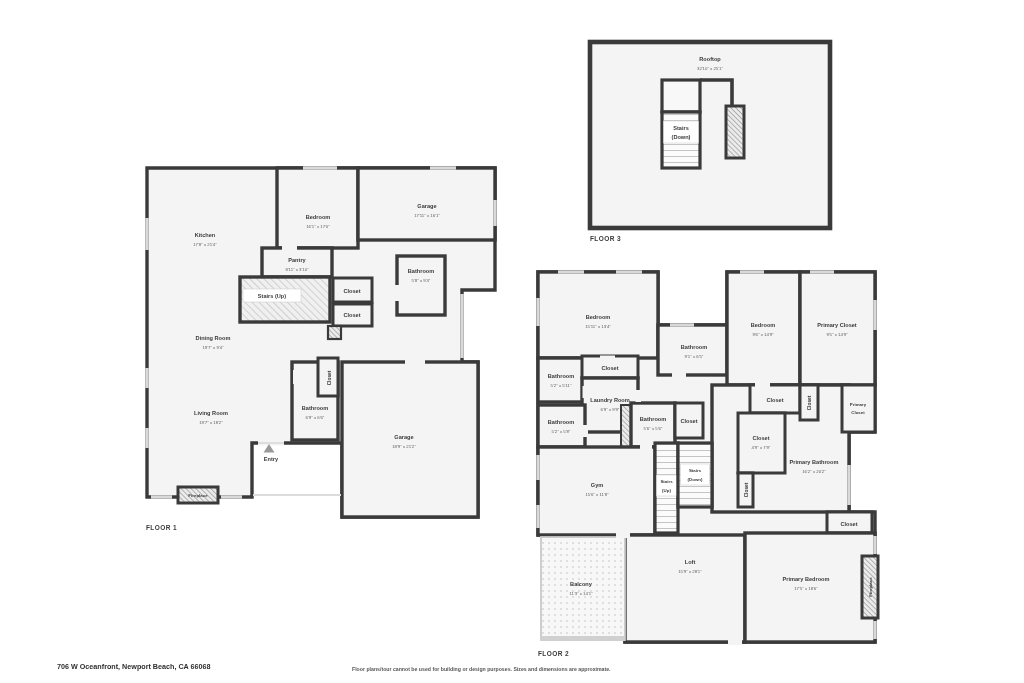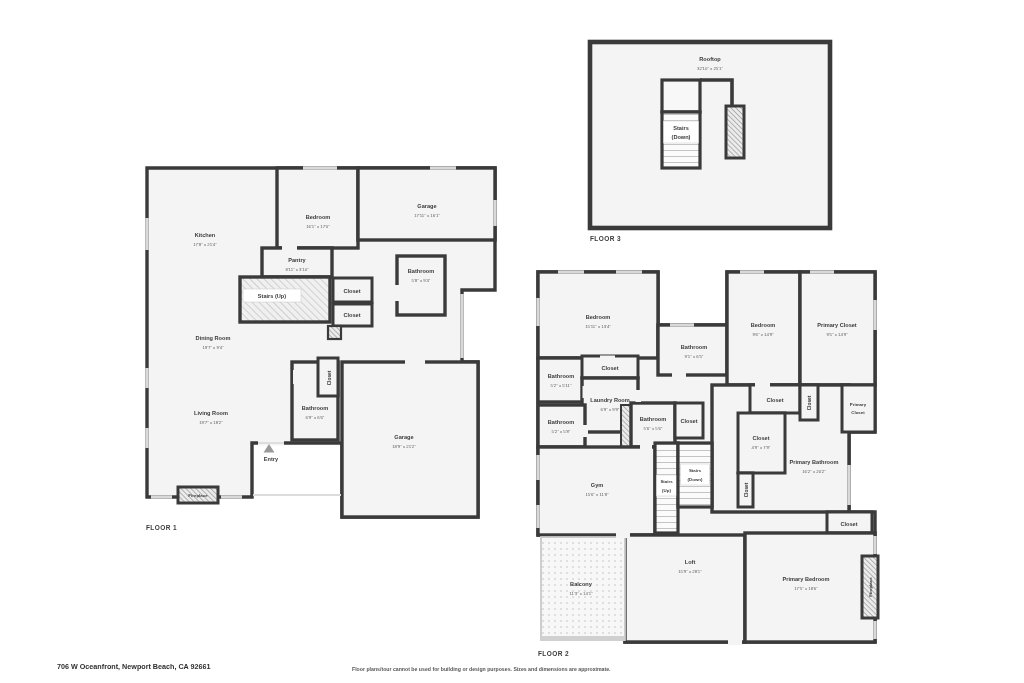--- a/index.html
+++ b/index.html
@@ -297,15 +297,15 @@
       <rect class="door" x="635.5" y="390" width="5.5" height="12"></rect>
       <rect class="door" x="582.5" y="425" width="5.5" height="12"></rect>
       <rect class="door" x="640" y="444.5" width="12" height="5.5"></rect>
       <rect class="door" x="616" y="532.5" width="14" height="5.5" fill="#e6e6e6"></rect>
       <rect class="door" x="728" y="639.5" width="14" height="5.5"></rect>
     </g>
     <text class="flabel" x="538" y="656">FLOOR 2</text>
   </g>
 </svg>
 
-<div class="address">706 W Oceanfront, Newport Beach, CA 92661</div>
+<div class="address">706 W Oceanfront, Newport Beach, CA 66068</div>
 <div class="disclaimer">Floor plans/tour cannot be used for building or design purposes. Sizes and dimensions are approximate.</div>
 </div>
 
 </body></html>

